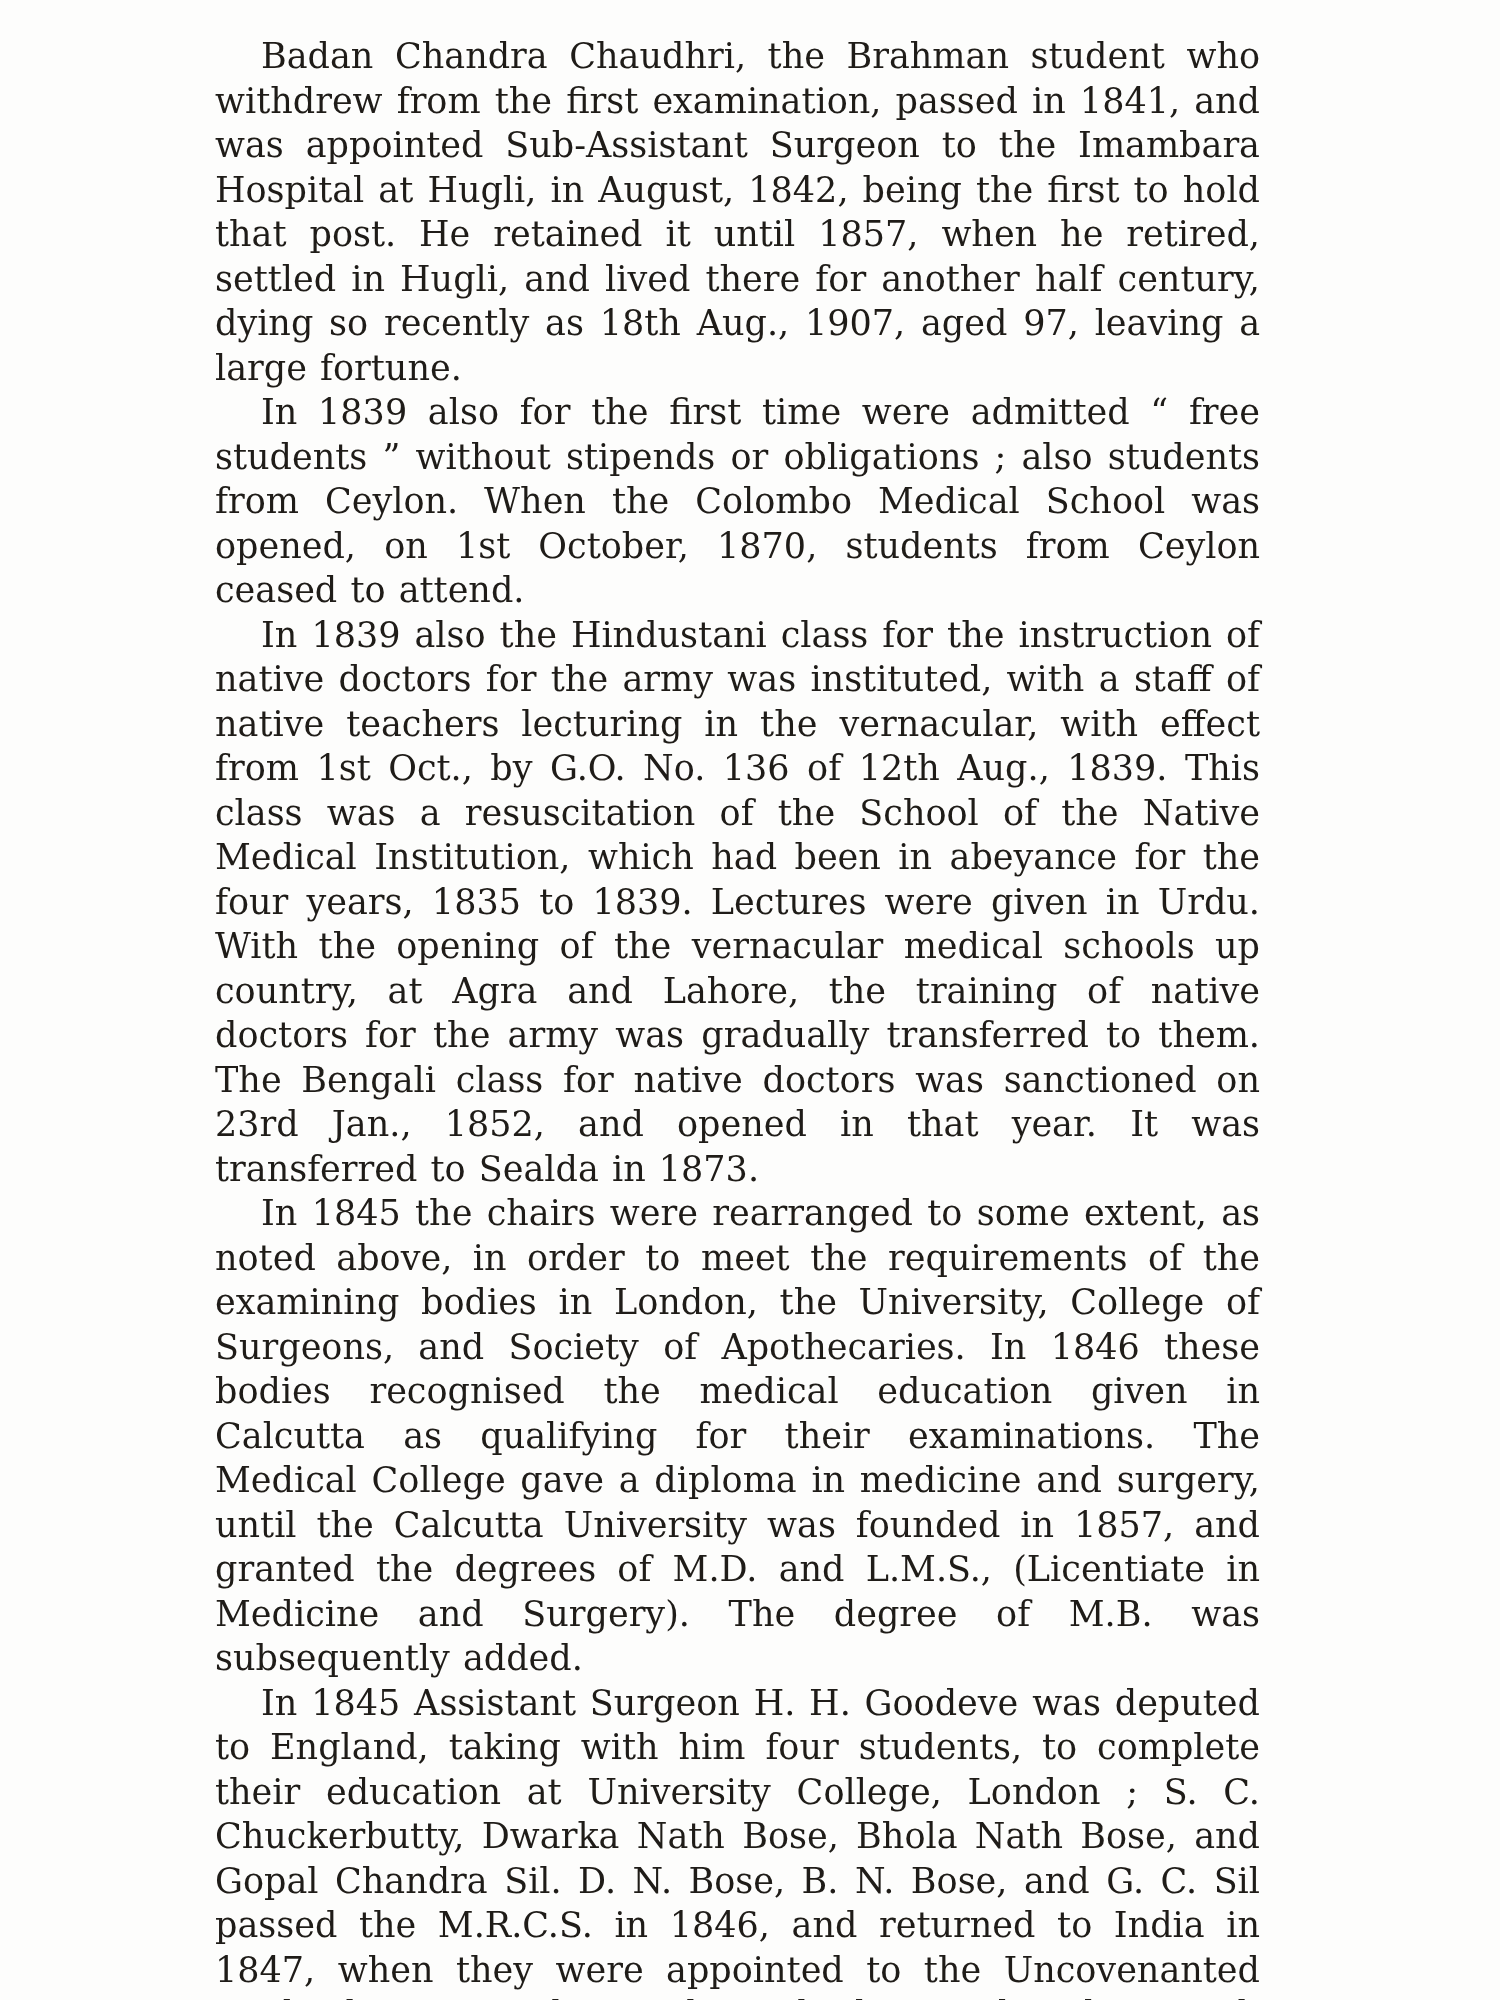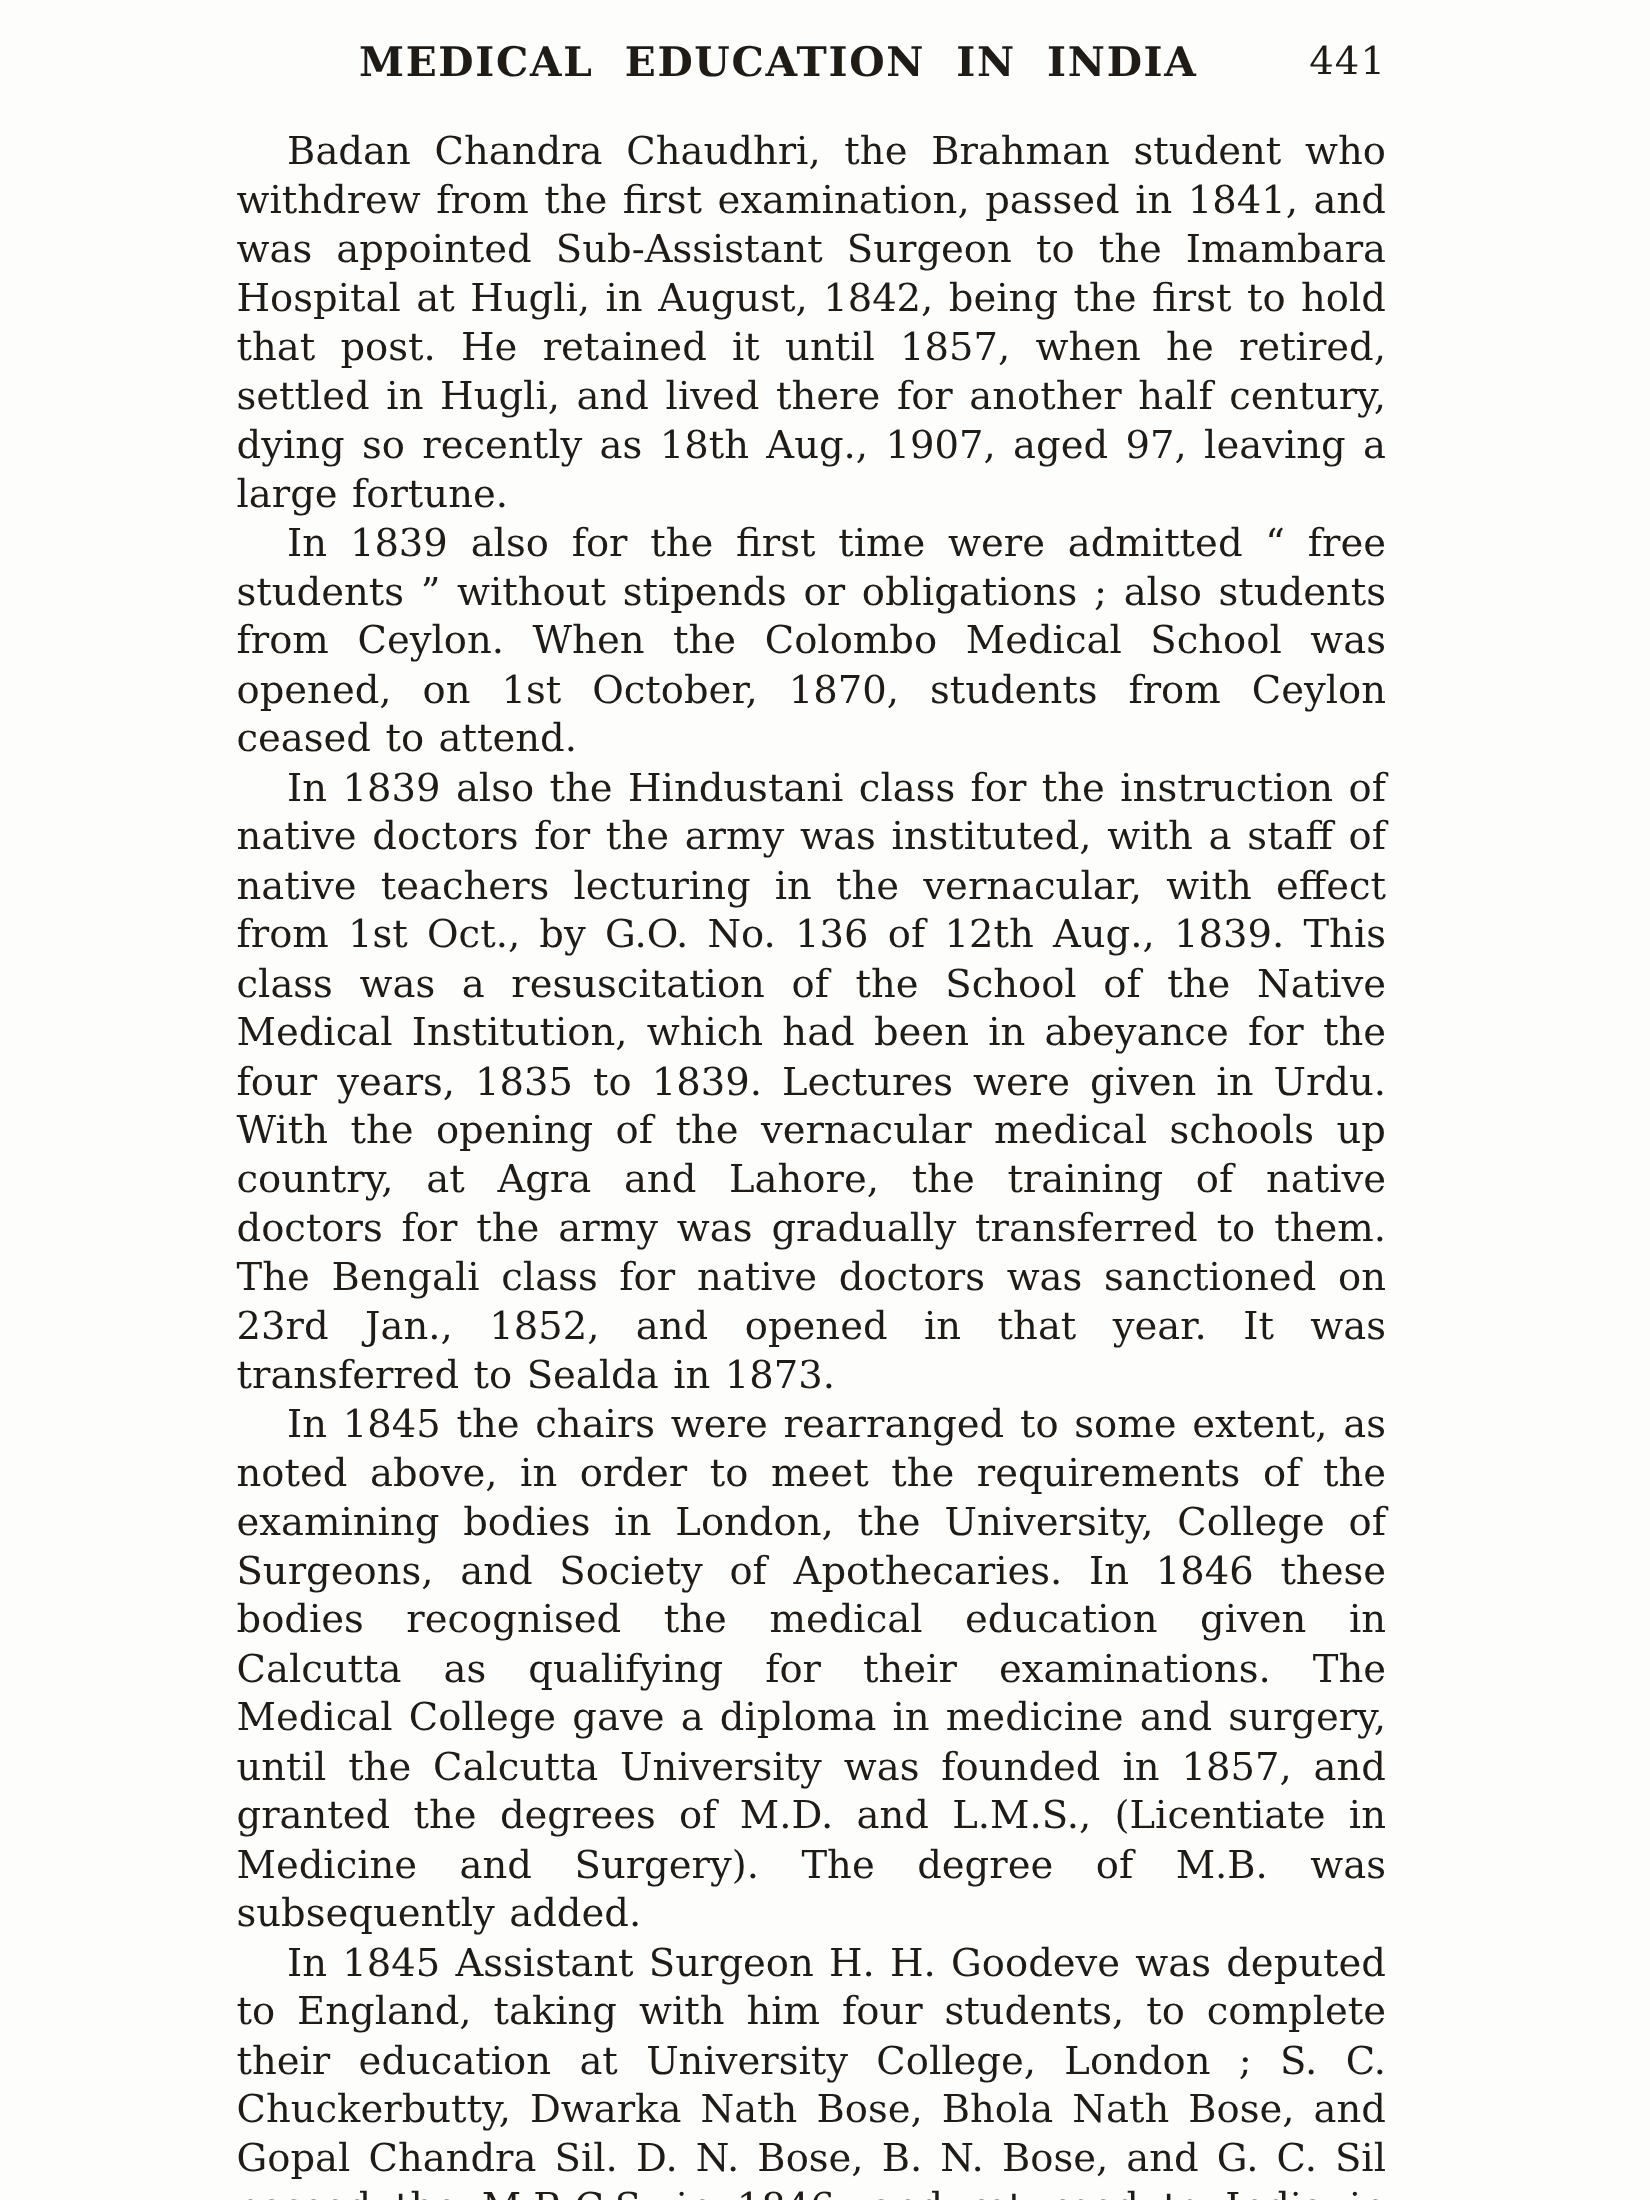--- a/index.html
+++ b/index.html
@@ -54,24 +54,20 @@
     word-spacing: 2px;
   }
   .body-text p.continued {
     text-align-last: justify;
   }
 </style>
 </head>
 <body>
 
 <div class="page">
-  <div class="page-header">
-    <div class="page-title">MEDICAL EDUCATION IN INDIA</div>
-    <div class="page-number">441</div>
-  </div>
 
   <div class="body-text">
     <p>Badan Chandra Chaudhri, the Brahman student who withdrew from the first examination, passed in 1841, and was appointed Sub-Assistant Surgeon to the Imambara Hospital at Hugli, in August, 1842, being the first to hold that post.  He retained it until 1857, when he retired, settled in Hugli, and lived there for another half century, dying so recently as 18th Aug., 1907, aged 97, leaving a large fortune.</p>
     <p>In 1839 also for the first time were admitted “ free students ” without stipends or obligations ;  also students from Ceylon. When the Colombo Medical School was opened, on 1st October, 1870, students from Ceylon ceased to attend.</p>
     <p>In 1839 also the Hindustani class for the instruction of native doctors for the army was instituted, with a staff of native teachers lecturing in the vernacular, with effect from 1st Oct., by G.O. No. 136 of 12th Aug., 1839.  This class was a resuscitation of the School of the Native Medical Institution, which had been in abeyance for the four years, 1835 to 1839.  Lectures were given in Urdu.  With the opening of the vernacular medical schools up country, at Agra and Lahore, the training of native doctors for the army was gradually transferred to them.  The Bengali class for native doctors was sanctioned on 23rd Jan., 1852, and opened in that year.  It was transferred to Sealda in 1873.</p>
     <p>In 1845 the chairs were rearranged to some extent, as noted above, in order to meet the requirements of the examining bodies in London, the University, College of Surgeons, and Society of Apothecaries.  In 1846 these bodies recognised the medical education given in Calcutta as qualifying for their examinations. The Medical College gave a diploma in medicine and surgery, until the Calcutta University was founded in 1857, and granted the degrees of M.D. and L.M.S., (Licentiate in Medicine and Surgery).  The degree of M.B. was subsequently added.</p>
     <p class="continued">In 1845 Assistant Surgeon H. H. Goodeve was deputed to England, taking with him four students, to complete their education at University College, London ;  S. C. Chuckerbutty, Dwarka Nath Bose, Bhola Nath Bose, and Gopal Chandra Sil.  D. N. Bose, B. N. Bose, and G. C. Sil passed the M.R.C.S. in 1846, and returned to India in 1847, when they were appointed to the Uncovenanted Medical Service.  The two latter both served in the Panjab campaign of 1849.  B. N. Bose served for over thirty years as an Uncovenanted Medical Officer in Bengal, where he was for long</p>
   </div>
 </div>
 

